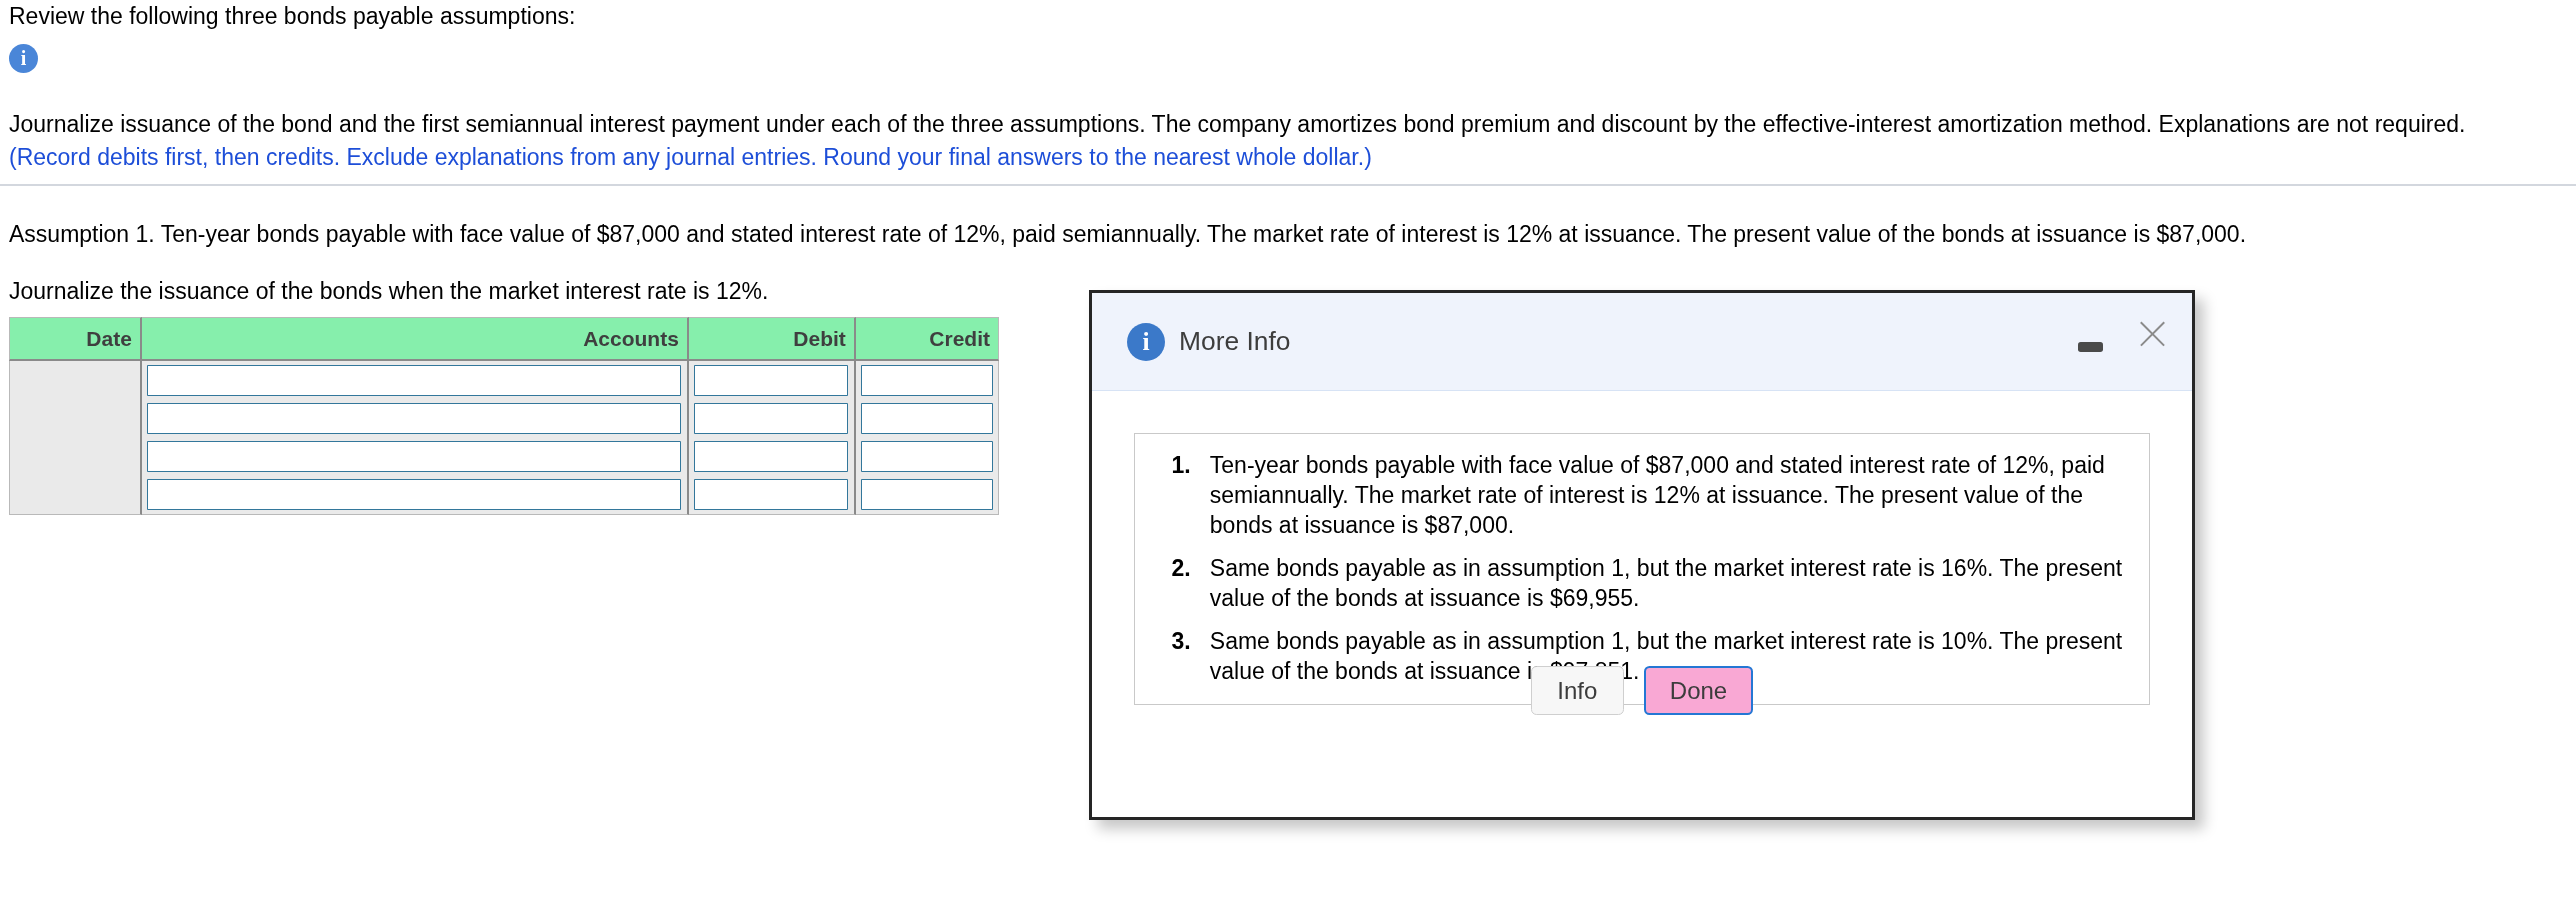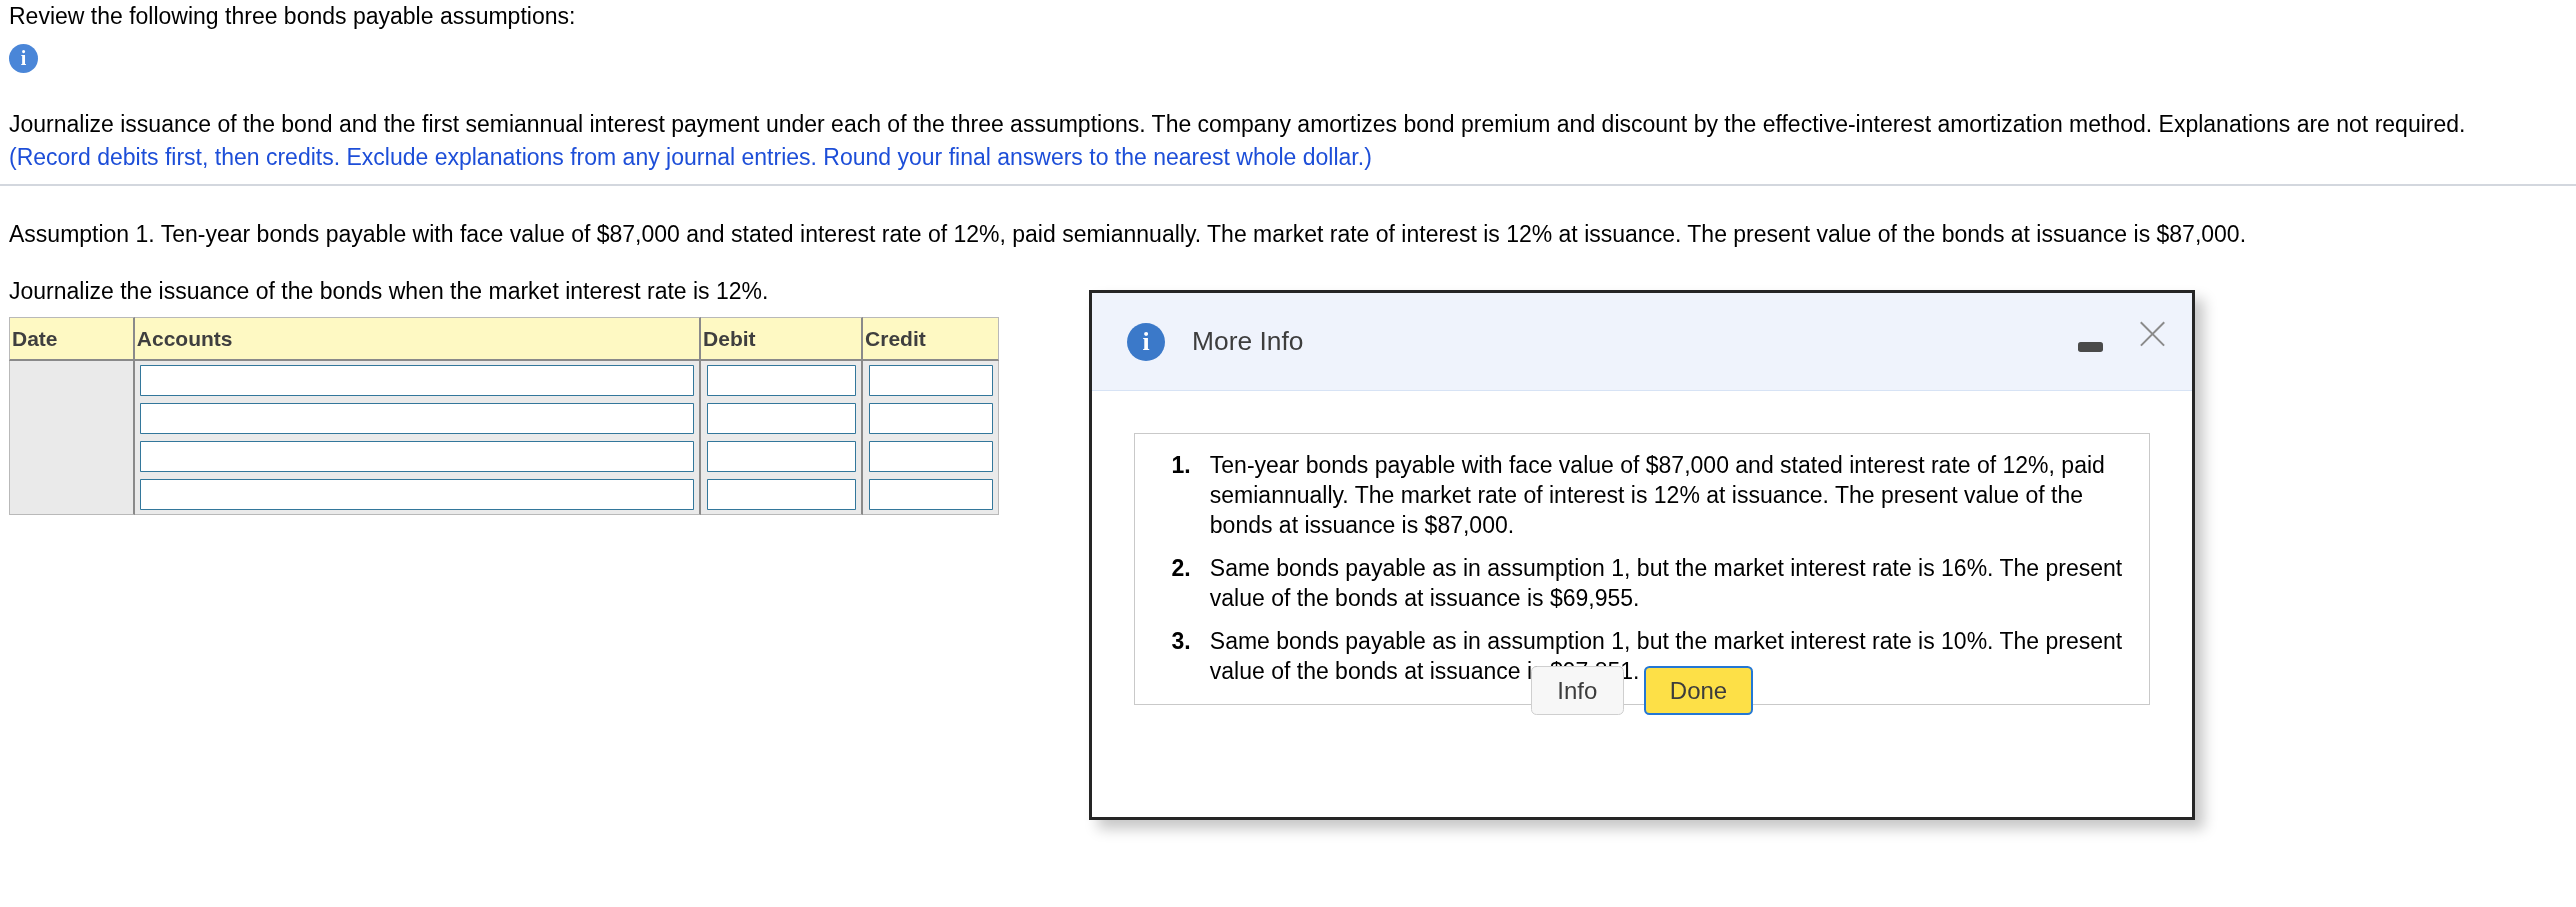--- a/index.html
+++ b/index.html
@@ -82,27 +82,27 @@
     border-collapse: separate;
     border-spacing: 0;
     background: #eaeaea;
     font-size: 0;
   }
   .jt-head {
     height: 44px;
     background: #e9e9e9;
   }
   .jt-head th {
-    background: #fef9c3;
+    background: #86efac;
     font-size: 21px;
     font-weight: bold;
     color: #3f3f3f;
     font-family: "Liberation Sans", sans-serif;
-    text-align: left;
-    padding: 2px;
+    text-align: right;
+    padding: 8px;
     border-top: 1.8px solid #b9b9b9;
     border-bottom: 2.7px solid #8a8a8a;
     border-right: 2.7px solid #8a8a8a;
     vertical-align: middle;
   }
   .jt-head th.first { border-left: 1.8px solid #b9b9b9; }
   .jt-head th.last  { border-right: 1.8px solid #b9b9b9; }
   .col-date   { width: 121px; }
   .col-accts  { width: 574px; }
   .col-debit  { width: 159px; }
@@ -162,21 +162,21 @@
     display: inline-flex;
     align-items: center;
     justify-content: center;
     color: #ffffff;
     font-weight: bold;
     font-size: 25.5px;
     font-family: "Liberation Serif", serif;
     flex: 0 0 auto;
   }
   #dialog-title {
-    margin-left: 27px;
+    margin-left: 14px;
     font-size: 26.4px;
     color: #3d3d3d;
   }
   #window-controls {
     position: absolute;
     right: 22px;
     top: 0;
     height: 98px;
     display: flex;
     align-items: center;
@@ -259,21 +259,21 @@
     color: #3c3c3c;
     background: #f7f7f7;
     border: 0.9px solid #cfcfcf;
     border-radius: 5.5px;
     padding: 9px 25.5px;
     cursor: pointer;
     line-height: 29px;
   }
   .dlg-btn.primary {
     border: 2.7px solid #2477d4;
-    background: #fde047;
+    background: #f9a8d4;
     padding: 7.3px 24px;
   }
 </style>
 </head>
 <body>
 
 <div class="intro-line" id="intro-title">Review the following three bonds payable assumptions:</div>
 
 <div id="icon-line">
   <span class="info-icon-sm">i</span>

